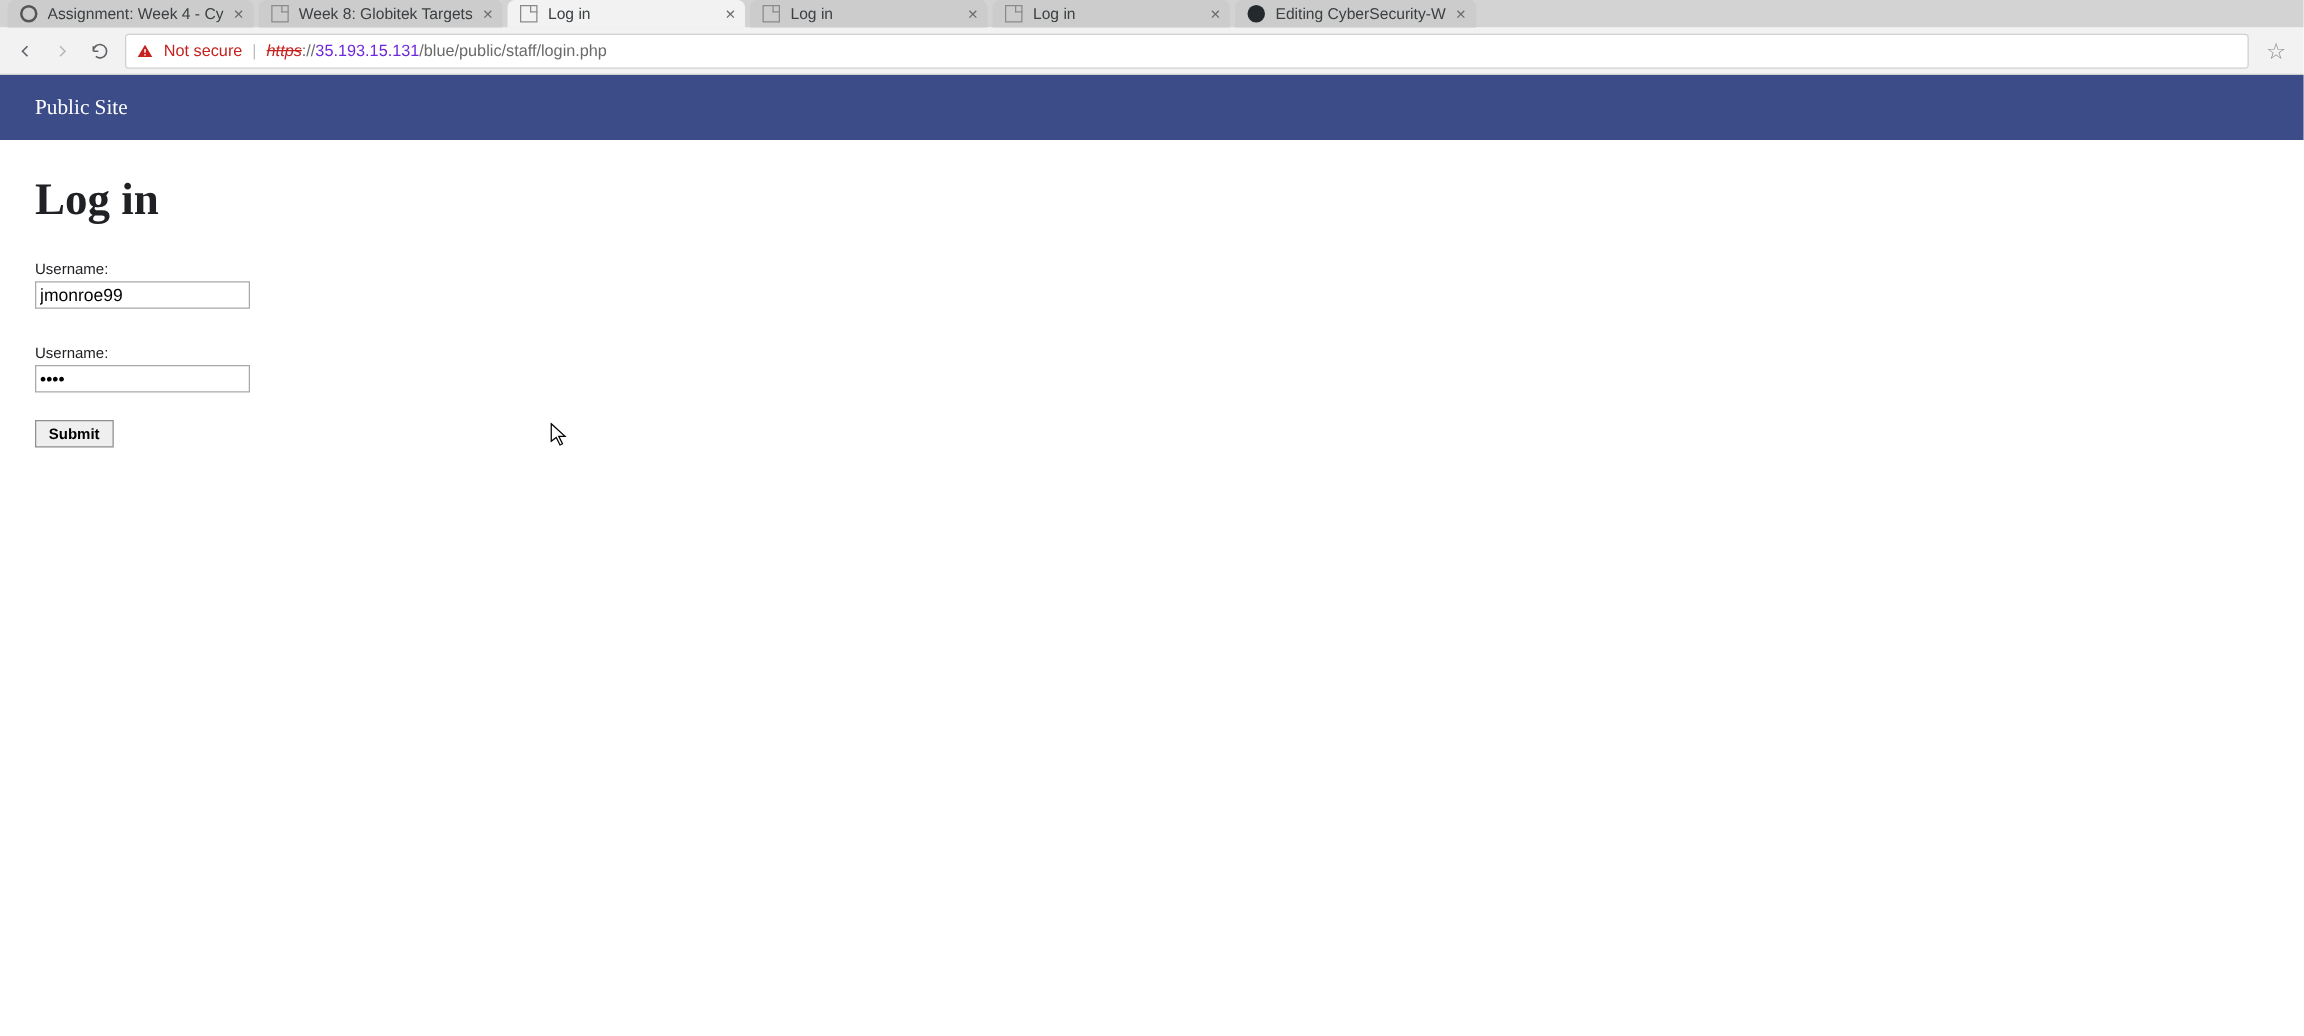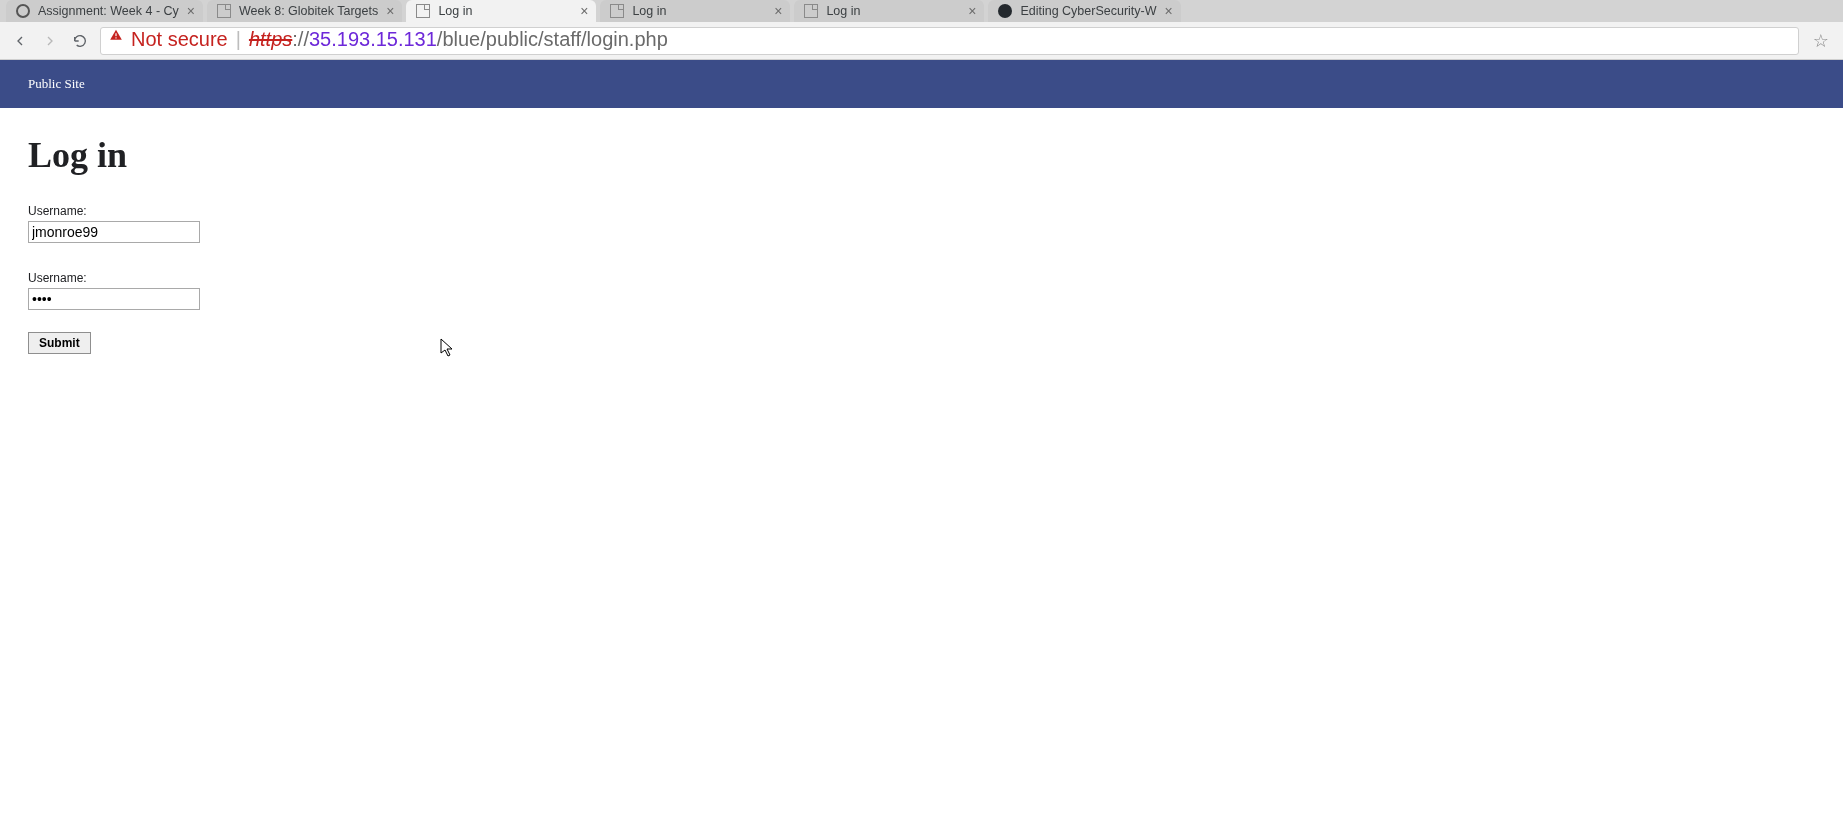--- a/index.html
+++ b/index.html
@@ -106,27 +106,27 @@
     justify-content: center;
     color: #5f6368;
     cursor: pointer;
   }
   .navbtn.disabled { color: #b8b8b8; cursor: default; }
   .navbtn svg { width: 16px; height: 16px; }
 
   .omnibox {
     flex: 1 1 auto;
     display: flex;
-    align-items: flex-start;
+    align-items: center;
     height: 28px;
     background: #fff;
     border: 1px solid #d0d0d0;
     border-radius: 3px;
     padding: 0 8px;
-    font-size: 20px;
+    font-size: 13px;
     gap: 8px;
     color: #202124;
   }
   .sec-warn-icon {
     width: 14px;
     height: 14px;
     flex: 0 0 14px;
   }
   .sec-warn-text { color: #c5221f; }
   .sec-sep { color: #bdbdbd; }
@@ -139,21 +139,21 @@
     padding: 0 4px;
     cursor: pointer;
   }
 
   
   .site-header {
     background: #3b4c88;
     color: #fff;
     padding: 16px 28px;
     font-family: Georgia, "Times New Roman", serif;
-    font-size: 13px;
+    font-size: 17px;
   }
   .content {
     padding: 14px 28px;
   }
   h1.page-title {
     font-family: "Times New Roman", Times, serif;
     font-size: 36px;
     font-weight: bold;
     margin: 12px 0 22px 0;
   }

